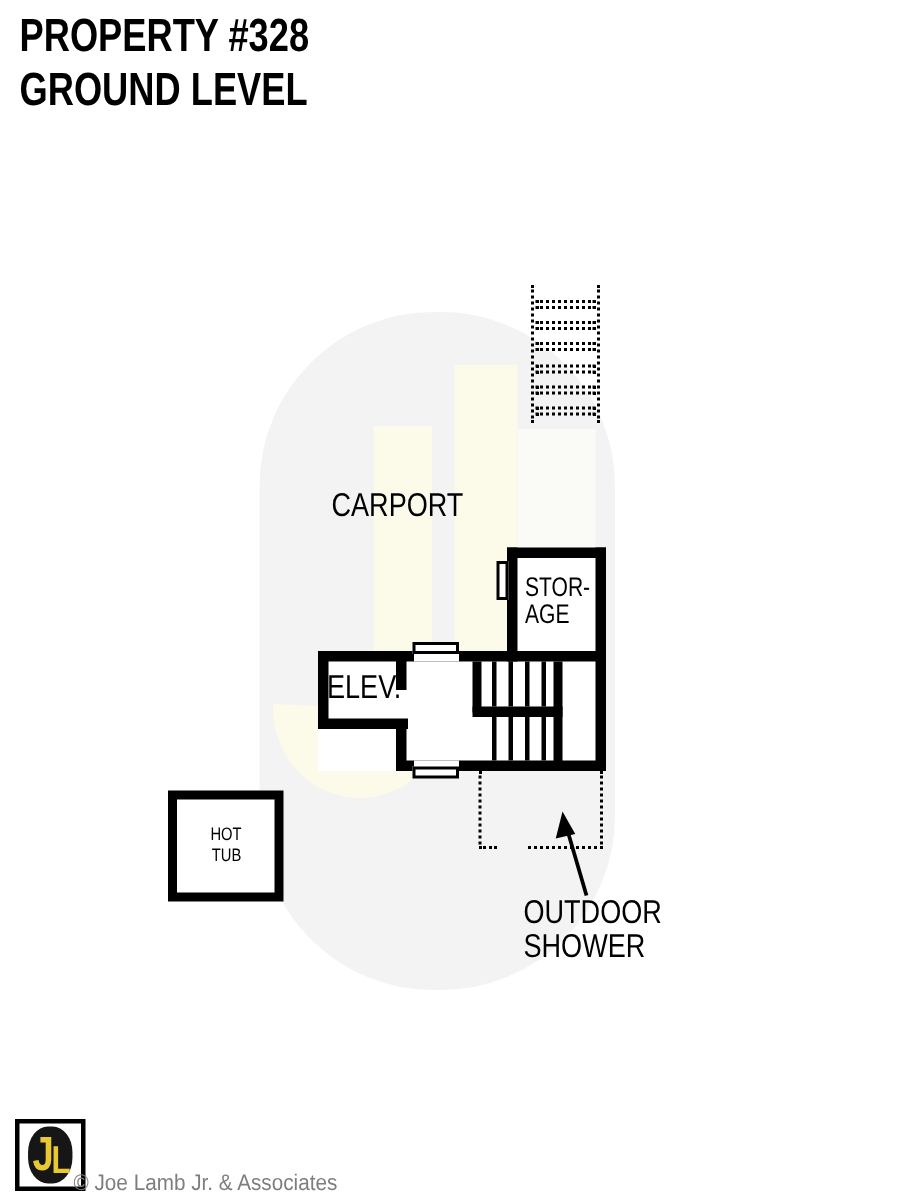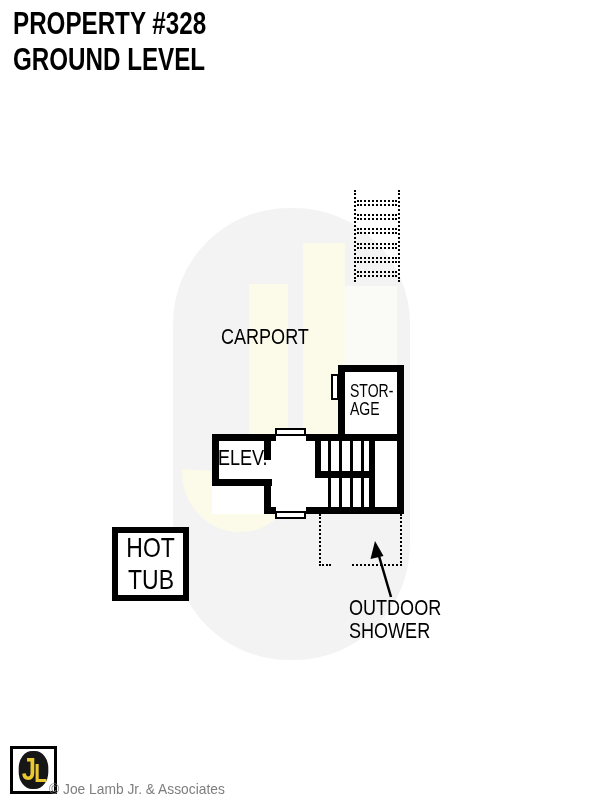--- a/index.html
+++ b/index.html
@@ -10,21 +10,21 @@
   .fill{position:absolute;background:#fff;}
   .doorslab{position:absolute;background:#fff;border:2px solid #000;box-sizing:border-box;}
   .lbl{position:absolute;font-size:22px;line-height:1;white-space:nowrap;
        transform:scaleX(.82);transform-origin:left top;}
   .lbl-sm{position:absolute;font-size:18px;line-height:1;white-space:nowrap;
        transform:scaleX(.78);transform-origin:left top;}
   #title{position:absolute;left:13px;top:6px;font-size:31px;font-weight:bold;line-height:36px;
        transform:scaleX(.78);transform-origin:left top;white-space:nowrap;}
   #hot-tub{position:absolute;left:112px;top:527px;width:77px;height:74px;border:6px solid #000;
        box-sizing:border-box;background:#fff;display:flex;flex-direction:column;align-items:center;
-       justify-content:center;font-size:28px;line-height:1.15;text-align:center;}
+       justify-content:center;font-size:12px;line-height:1.15;text-align:center;}
   #hot-tub .in{transform:scaleX(.82);}
   #ladder{position:absolute;left:354px;top:190px;width:46px;height:92px;box-sizing:border-box;
        border-left:2px dotted #000;border-right:2px dotted #000;display:flex;flex-direction:column;
        justify-content:space-between;padding:10px 0 5px 0;}
   .rung{height:6px;border:2px dotted #000;box-sizing:border-box;margin:0 1px;}
   .dotL{position:absolute;box-sizing:border-box;}
   #shower-dot-left{left:319px;top:514px;width:12px;height:52px;
        border-left:2px dotted #000;border-bottom:2px dotted #000;}
   #shower-dot-right{left:352px;top:514px;width:50px;height:52px;
        border-right:2px dotted #000;border-bottom:2px dotted #000;}

